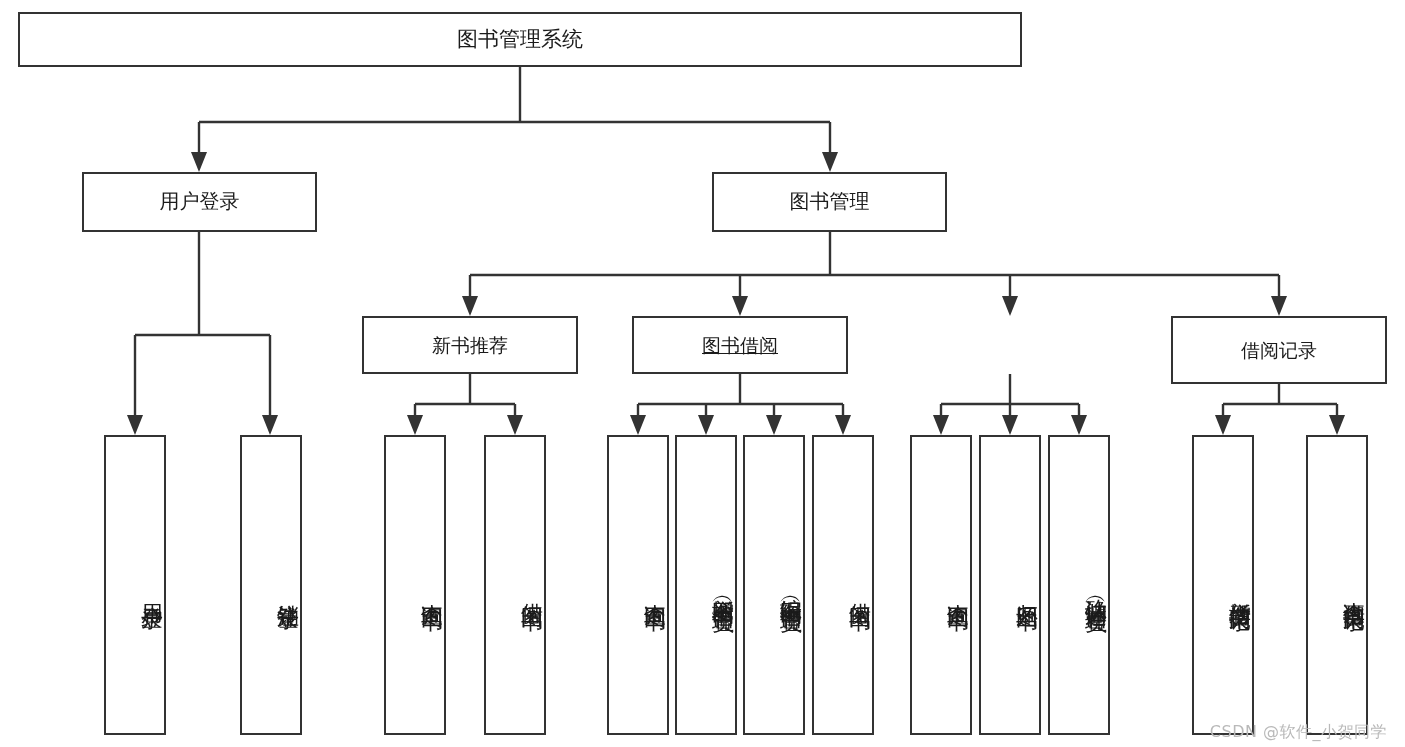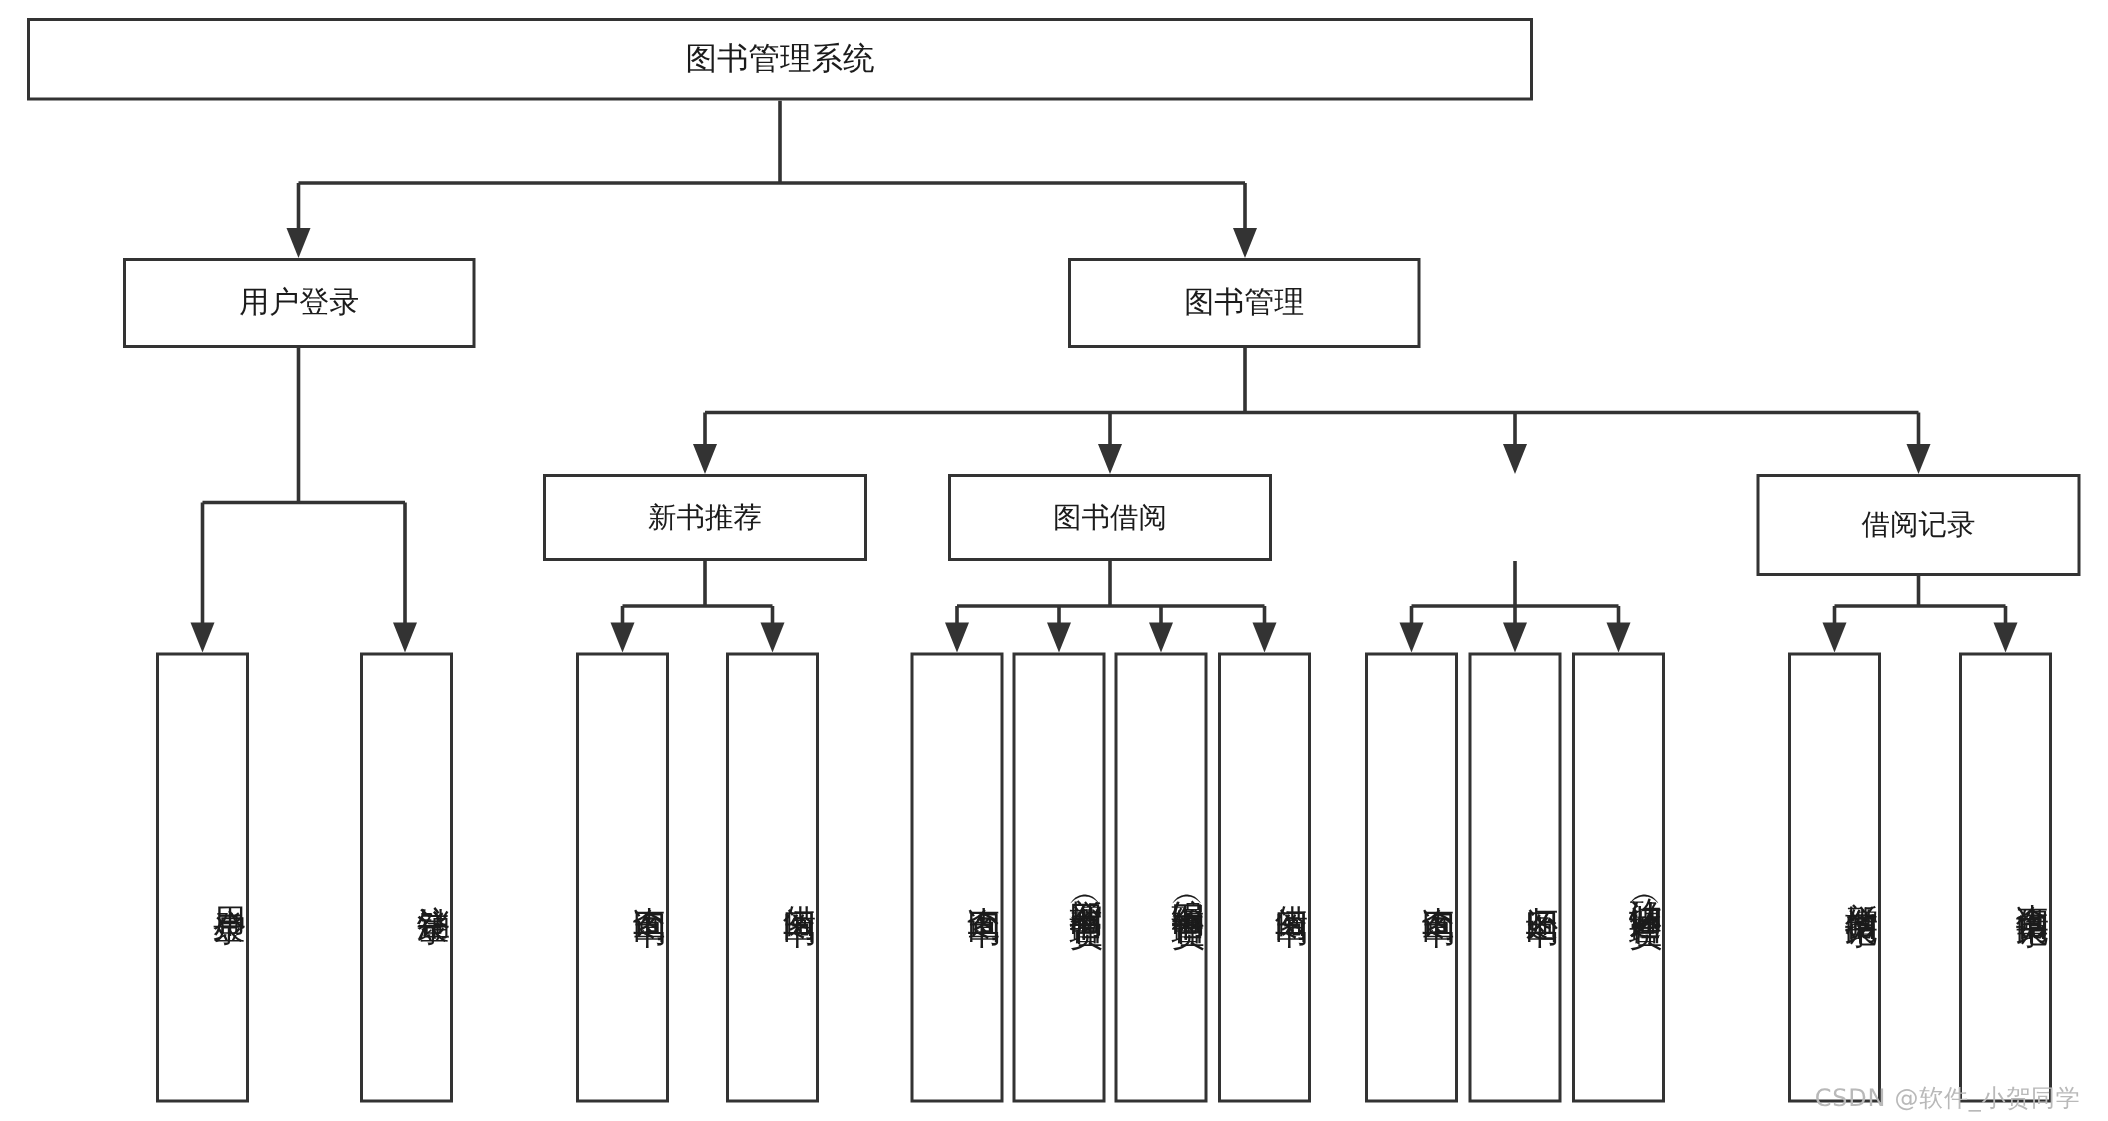--- a/index.html
+++ b/index.html
@@ -143,21 +143,21 @@
   <div class="node lvl1" style="left:82px;top:172px;width:235px;height:60px;">
     <span class="lbl">用户登录</span>
   </div>
   <div class="node lvl1" style="left:712px;top:172px;width:235px;height:60px;">
     <span class="lbl">图书管理</span>
   </div>
 
   <div class="node lvl2" style="left:362px;top:316px;width:216px;height:58px;">
     <span class="lbl">新书推荐</span>
   </div>
-  <div class="node lvl2" style="left:632px;top:316px;width:216px;height:58px;">
+  <div class="node lvl2" style="left:632px;top:316px;width:216px;height:58px;text-decoration:underline;">
     <span class="lbl">图书借阅</span>
   </div>
   <div class="node lvl2" style="left:1171px;top:316px;width:216px;height:68px;">
     <span class="lbl">借阅记录</span>
   </div>
 
   <div class="node leaf" style="left:104px;top:435px;width:62px;height:300px;">
     <span class="lbl">用户登录</span>
   </div>
   <div class="node leaf" style="left:240px;top:435px;width:62px;height:300px;">

